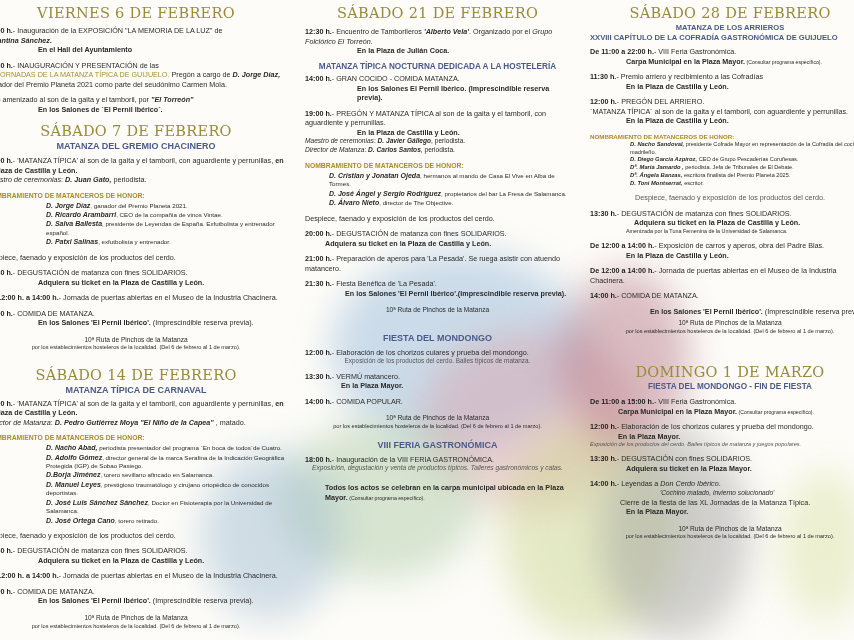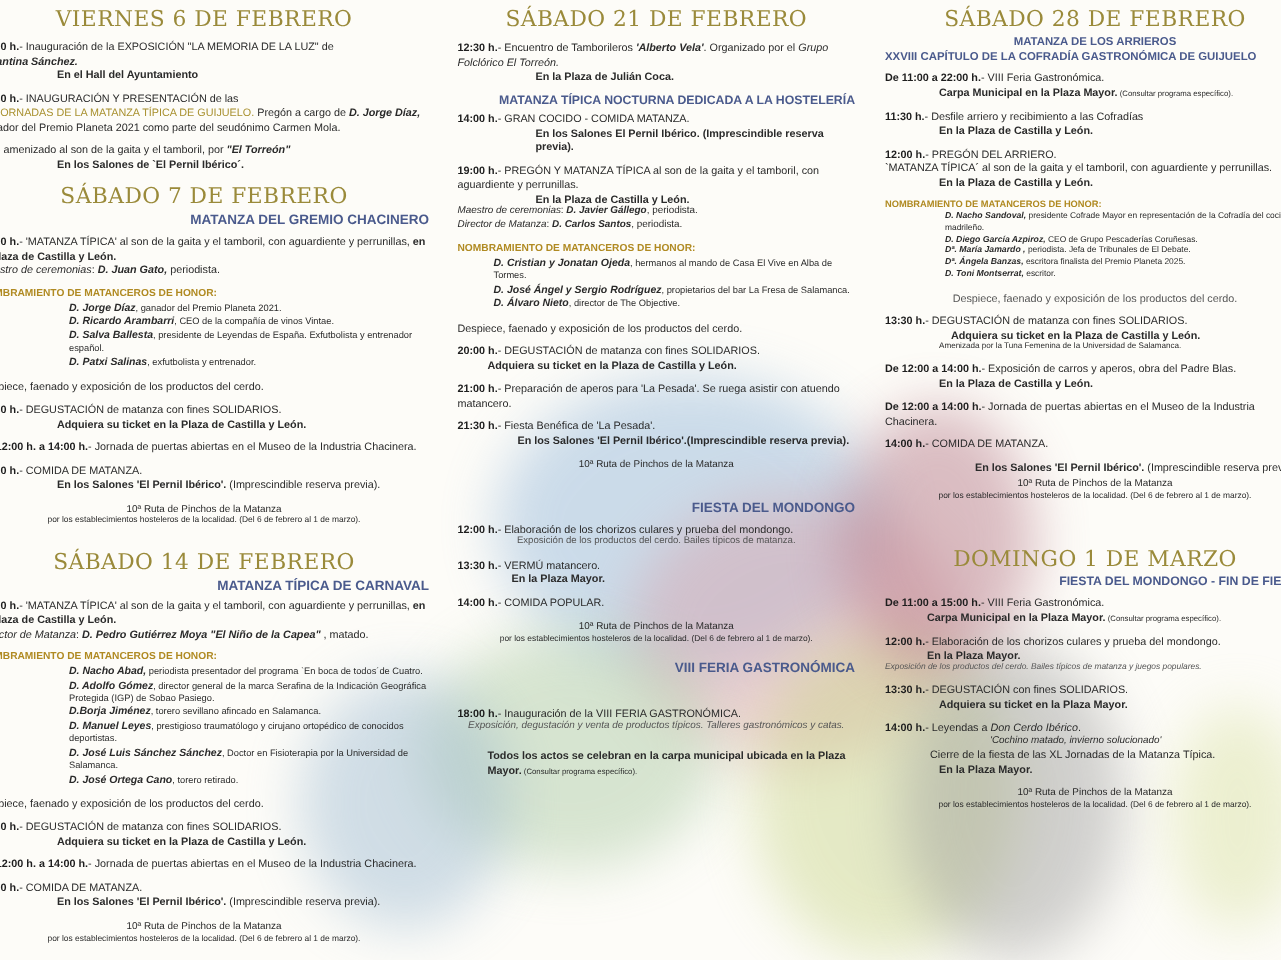--- a/index.html
+++ b/index.html
@@ -5,21 +5,21 @@
   * { box-sizing: border-box; margin: 0; padding: 0; }
   html, body { width: 854px; height: 640px; overflow: hidden; background: #fdfcf8; }
   body { font-family: "Liberation Sans", sans-serif; color: #2a2a2a; position: relative; }
   .bg { position: absolute; inset: 0; pointer-events: none; overflow: hidden; }
   .blob { position: absolute; border-radius: 50%; filter: blur(18px); opacity: .45; }
   .col { position: absolute; top: 0; height: 640px; font-size: 7.2px; line-height: 1.32; }
   .col1 { left: -14px; width: 300px; }
   .col2 { left: 305px; width: 265px; }
   .col3 { left: 590px; width: 280px; }
   .day { font-family: "DejaVu Serif", serif; color: #9a8a3a; font-size: 14.5px; letter-spacing: .3px; text-align: center; font-weight: normal; white-space: nowrap; }
-  .sub { color: #4a5a8c; font-weight: bold; font-size: 9px; text-align: right; white-space: nowrap; }
+  .sub { color: #4a5a8c; font-weight: bold; font-size: 9px; text-align: center; white-space: nowrap; }
   .sub2 { color: #4a5a8c; font-weight: bold; font-size: 7.6px; text-align: center; white-space: nowrap; }
   .ev { margin-top: 6px; }
   .ev b.t { font-weight: bold; color: #1e1e1e; }
   .loc { font-weight: bold; padding-left: 52px; }
   .note { font-style: italic; font-size: 6.6px; color: #555; }
   .nomhdr { color: #b08a22; font-weight: bold; font-size: 6.8px; margin-top: 7px; }
   .nom { padding-left: 60px; font-size: 6.2px; line-height: 1.35; }
   .nom b { font-style: italic; font-size: 7px; }
   .ruta { text-align: center; margin-top: 8px; font-size: 6.6px; }
   .ruta small { display: block; font-size: 5.6px; }
@@ -173,41 +173,41 @@
       <div class="loc" style="padding-left:36px">En la Plaza Mayor.</div>
     </div>
     <div class="ev">
       <b class="t">14:00 h.</b><span>- COMIDA POPULAR.</span>
     </div>
     <div class="ruta"><span>10ª Ruta de Pinchos de la Matanza</span><small>por los establecimientos hosteleros de la localidad. (Del 6 de febrero al 1 de marzo).</small></div>
   </div>
 
   <div class="section" style="margin-top:10px">
     <div class="sub">VIII FERIA GASTRONÓMICA</div>
-    <div class="ev" style="margin-top:19px">
+    <div class="ev" style="margin-top:3px">
       <b class="t">18:00 h.</b><span>- Inauguración de la VIII FERIA GASTRONÓMICA.</span>
       <div class="note ctr">Exposición, degustación y venta de productos típicos. Talleres gastronómicos y catas.</div>
     </div>
     <div class="ev" style="padding-left:20px;margin-top:10px">
       <b>Todos los actos se celebran en la carpa municipal ubicada en la Plaza Mayor.</b><span class="spec"> (Consultar programa específico).</span>
     </div>
   </div>
 </div>
 
 <div class="col col3">
   <div>
     <div class="day" style="margin-top:4px">SÁBADO 28 DE FEBRERO</div>
     <div class="sub2">MATANZA DE LOS ARRIEROS</div>
     <div class="sub2" style="text-align:left">XXVIII CAPÍTULO DE LA COFRADÍA GASTRONÓMICA DE GUIJUELO</div>
     <div class="ev" style="margin-top:4px">
       <b class="t">De 11:00 a 22:00 h.</b><span>- VIII Feria Gastronómica.</span>
       <div class="loc" style="padding-left:36px"><span>Carpa Municipal en la Plaza Mayor.</span><span class="spec"> (Consultar programa específico).</span></div>
     </div>
     <div class="ev">
-      <b class="t">11:30 h.</b><span>- Desfile arriero y recibimiento a las Cofradías</span>
+      <b class="t">11:30 h.</b><span>- Premio arriero y recibimiento a las Cofradías</span>
       <div class="loc" style="padding-left:36px">En la Plaza de Castilla y León.</div>
     </div>
     <div class="ev">
       <b class="t">12:00 h.</b><span>- PREGÓN DEL ARRIERO.</span><br>
       <span>`MATANZA TÍPICA´ al son de la gaita y el tamboril, con aguardiente y perrunillas.</span>
       <div class="loc" style="padding-left:36px">En la Plaza de Castilla y León.</div>
     </div>
     <div class="nomhdr" style="font-size:6.2px">NOMBRAMIENTO DE MATANCEROS DE HONOR:</div>
     <div class="nom" style="padding-left:40px;font-size:5.6px">
       <div><b style="font-size:5.8px">D.  Nacho Sandoval,</b><span> presidente Cofrade Mayor en representación de la Cofradía del cocido madrileño.</span></div>

